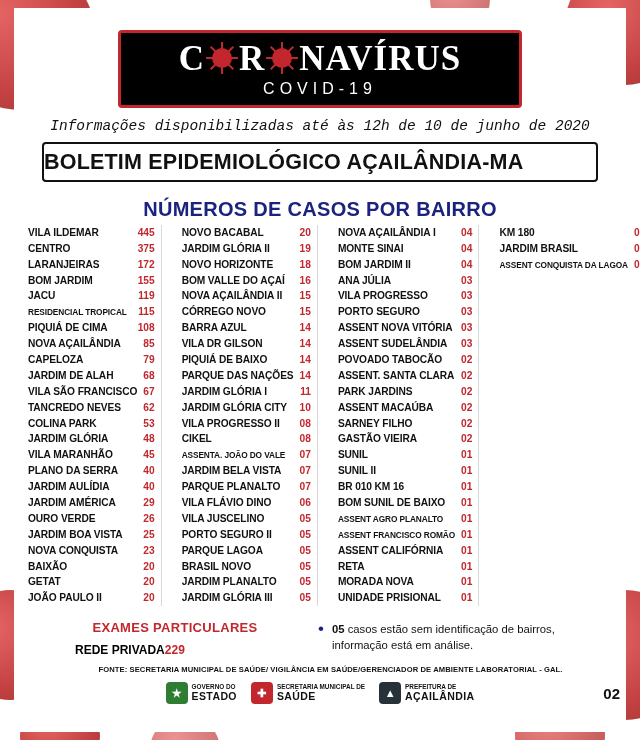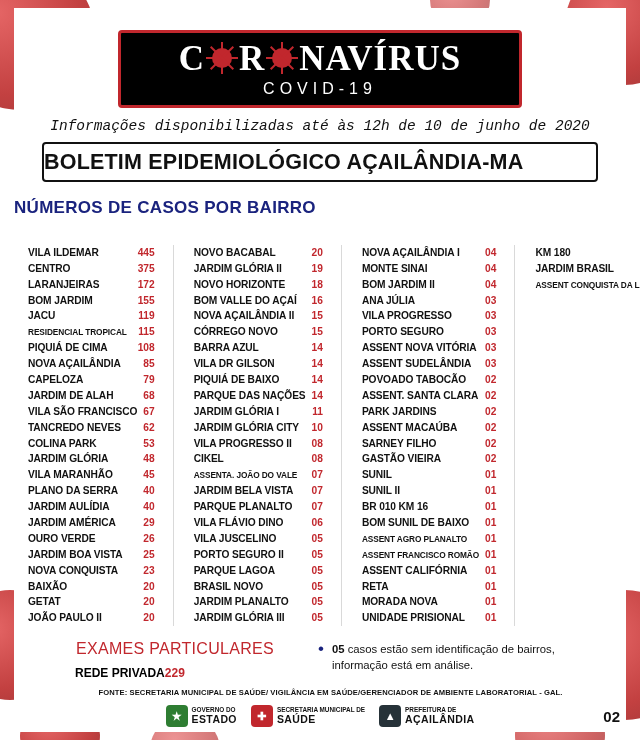--- a/index.html
+++ b/index.html
@@ -93,33 +93,34 @@
     display: flex; align-items: center; justify-content: flex-start;
   }
   .boletim-box span {
     font-size: 21.5px;
     font-weight: bold;
     color: #111;
     letter-spacing: .2px;
   }
 
   .section-title {
+    text-align: center;
     color: #1a237e;
     font-weight: bold;
-    font-size: 17px;
+    font-size: 20px;
     margin-top: 16px;
     letter-spacing: .3px;
   }
 
   
   .columns {
     display: flex;
-    margin-top: 27px;
+    margin-top: 4px;
     padding: 0 14px;
-    gap: 12px;
+    gap: 0;
   }
   .col { flex: 1 1 0; padding-right: 6px; }
   .col + .col { border-left: 1px solid #d9d9d9; padding-left: 20px; }
   .row {
     display: flex; align-items: baseline;
     justify-content: space-between;
     font-size: 10.2px;
     font-weight: bold;
     color: #111;
     line-height: 1;
@@ -133,22 +134,22 @@
   
   .bottom {
     display: flex;
     margin-top: 14px;
     padding: 0 18px;
     align-items: flex-start;
   }
   .exames { width: 286px; text-align: center; }
   .exames .hdr {
     color: #c1272d;
-    font-weight: normal;
-    font-size: 16px;
+    font-weight: bold;
+    font-size: 13px;
     letter-spacing: .3px;
   }
   .exames .line {
     display: flex; justify-content: flex-start;
     width: 200px; margin: 8px auto 0;
     font-size: 12px; font-weight: bold;
   }
   .exames .line .vl { color: #c1272d; }
   .note {
     flex: 1;

